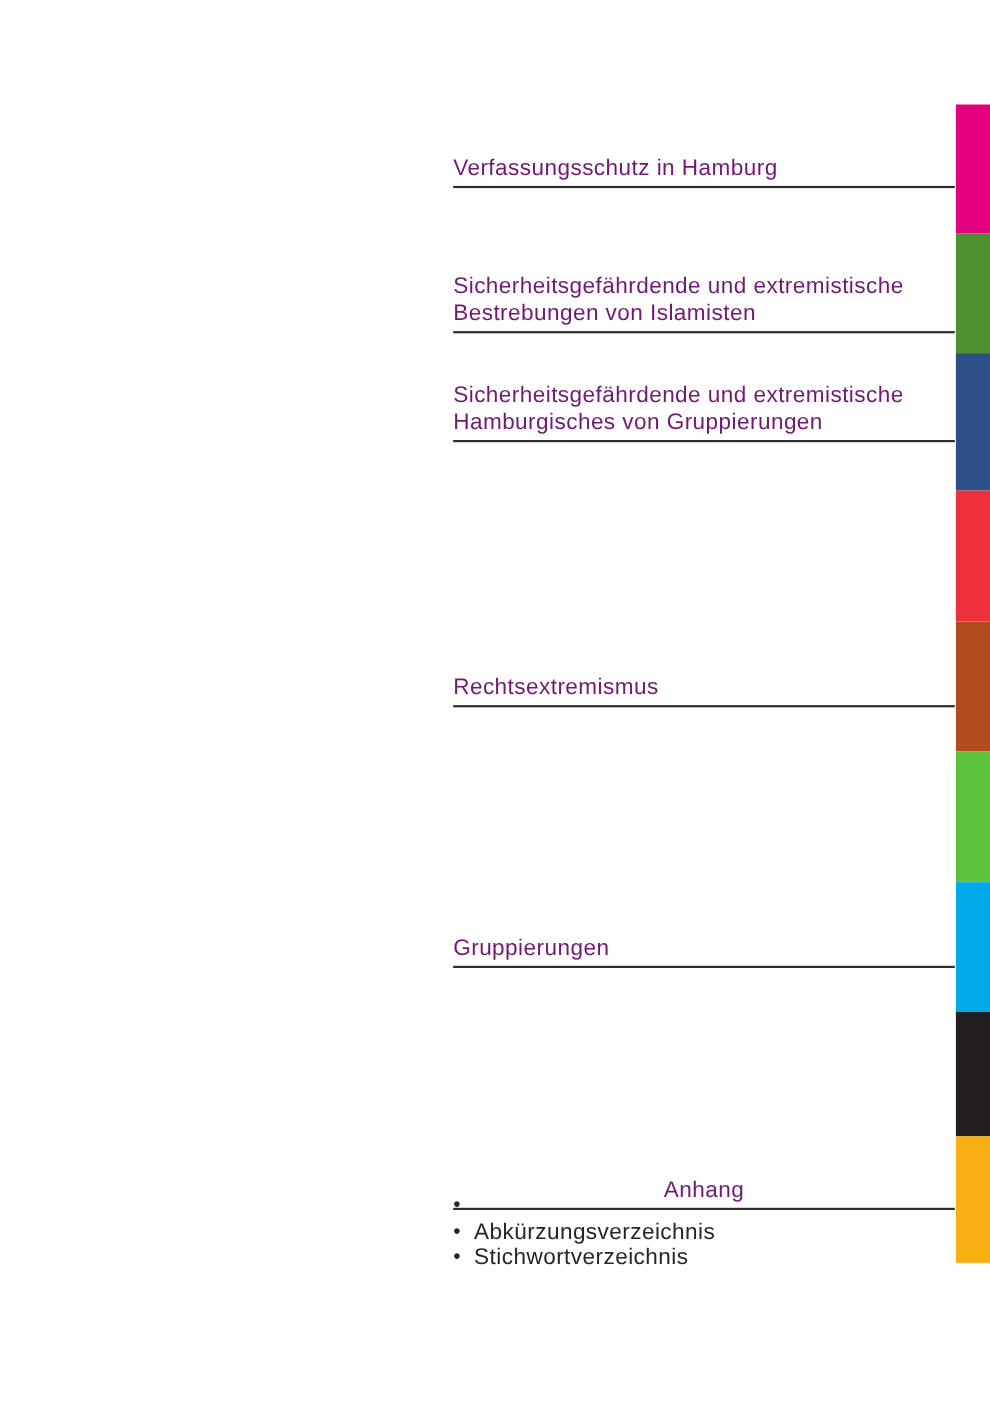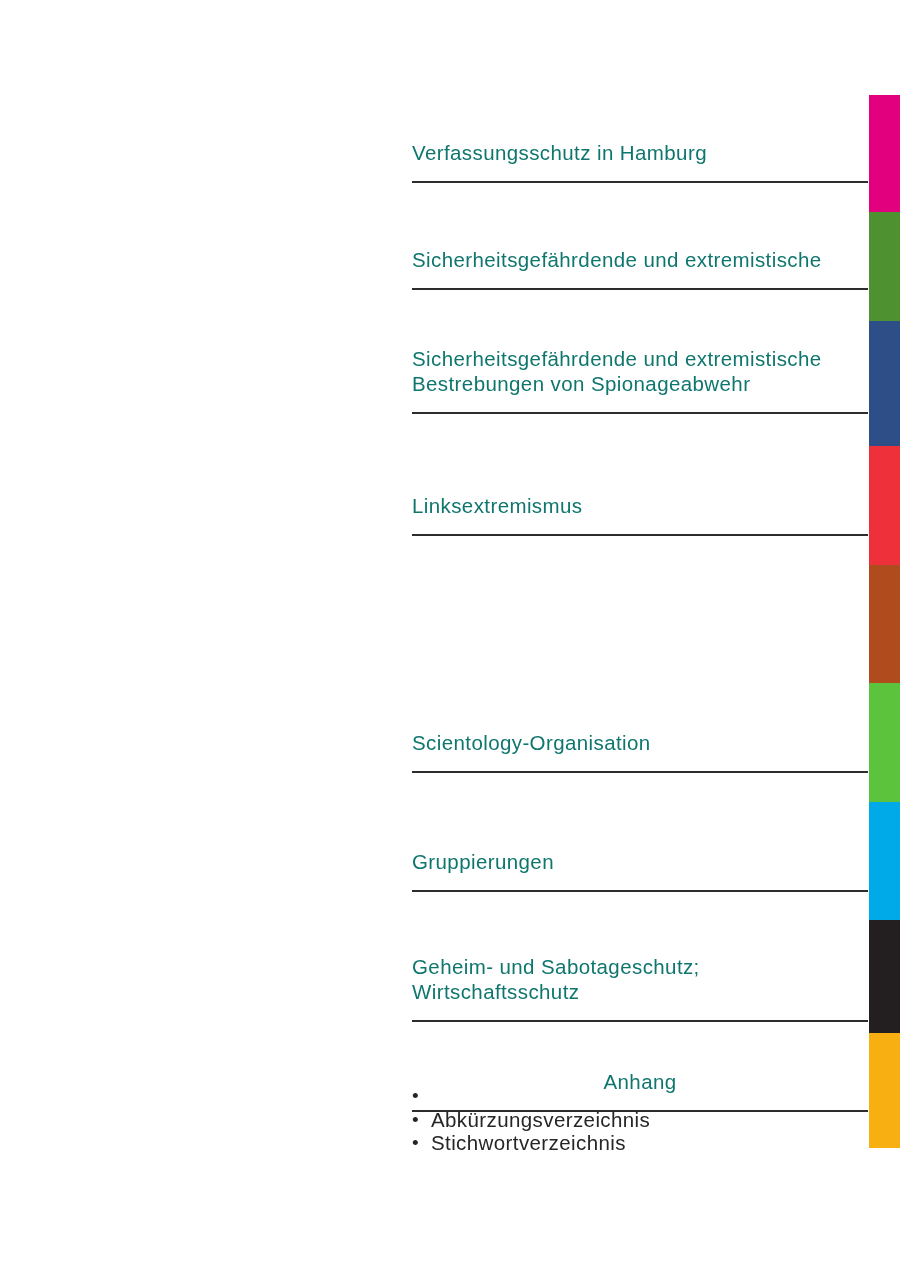--- a/index.html
+++ b/index.html
@@ -13,23 +13,23 @@
     height: 1276px;
     margin: 0 auto;
     background: #ffffff;
     overflow: hidden;
   }
   
   .section {
     position: absolute;
     left: 412px;
     width: 456px;
-    padding-bottom: 16px;
+    padding-bottom: 4px;
     border-bottom: 2px solid #2d2d2d;
-    color: #0f766e;
+    color: #701a75;
     font-size: 20.5px;
     line-height: 25px;
     letter-spacing: 0.4px;
   }
   .s1 { top: 140px; }
   .s2 { top: 247px; }
   .s3 { top: 346px; }
   .s4 { top: 493px; }
   .s5 { top: 612px; }
   .s6 { top: 730px; }
@@ -85,44 +85,38 @@
   <div class="tab t7" style="background-color: rgb(0, 169, 232);"></div>
   <div class="tab t8" style="background-color: rgb(35, 31, 32);"></div>
   <div class="tab t9" style="background-color: rgb(248, 175, 18);"></div>
 
   <div class="section s1">
     <div>Verfassungsschutz in Hamburg</div>
   </div>
 
   <div class="section s2">
     <div>Sicherheitsgefährdende und extremistische</div>
+    <div>Bestrebungen von Islamisten</div>
   </div>
 
   <div class="section s3">
     <div>Sicherheitsgefährdende und extremistische</div>
-    <div>Bestrebungen von Spionageabwehr</div>
-  </div>
-
-  <div class="section s4">
-    <div>Linksextremismus</div>
+    <div>Hamburgisches von Gruppierungen</div>
   </div>
 
 
-  <div class="section s6">
-    <div>Scientology-Organisation</div>
+  <div class="section s5">
+    <div>Rechtsextremismus</div>
   </div>
+
 
   <div class="section s7">
     <div>Gruppierungen</div>
   </div>
 
-  <div class="section s8">
-    <div>Geheim- und Sabotageschutz;</div>
-    <div>Wirtschaftsschutz</div>
-  </div>
 
   <div class="section s9">
     <div>Anhang</div>
   </div>
 
   <div class="anhang-list">
     <div class="anhang-item">
       <span class="bullet">•</span>
     </div>
     <div class="anhang-item">

